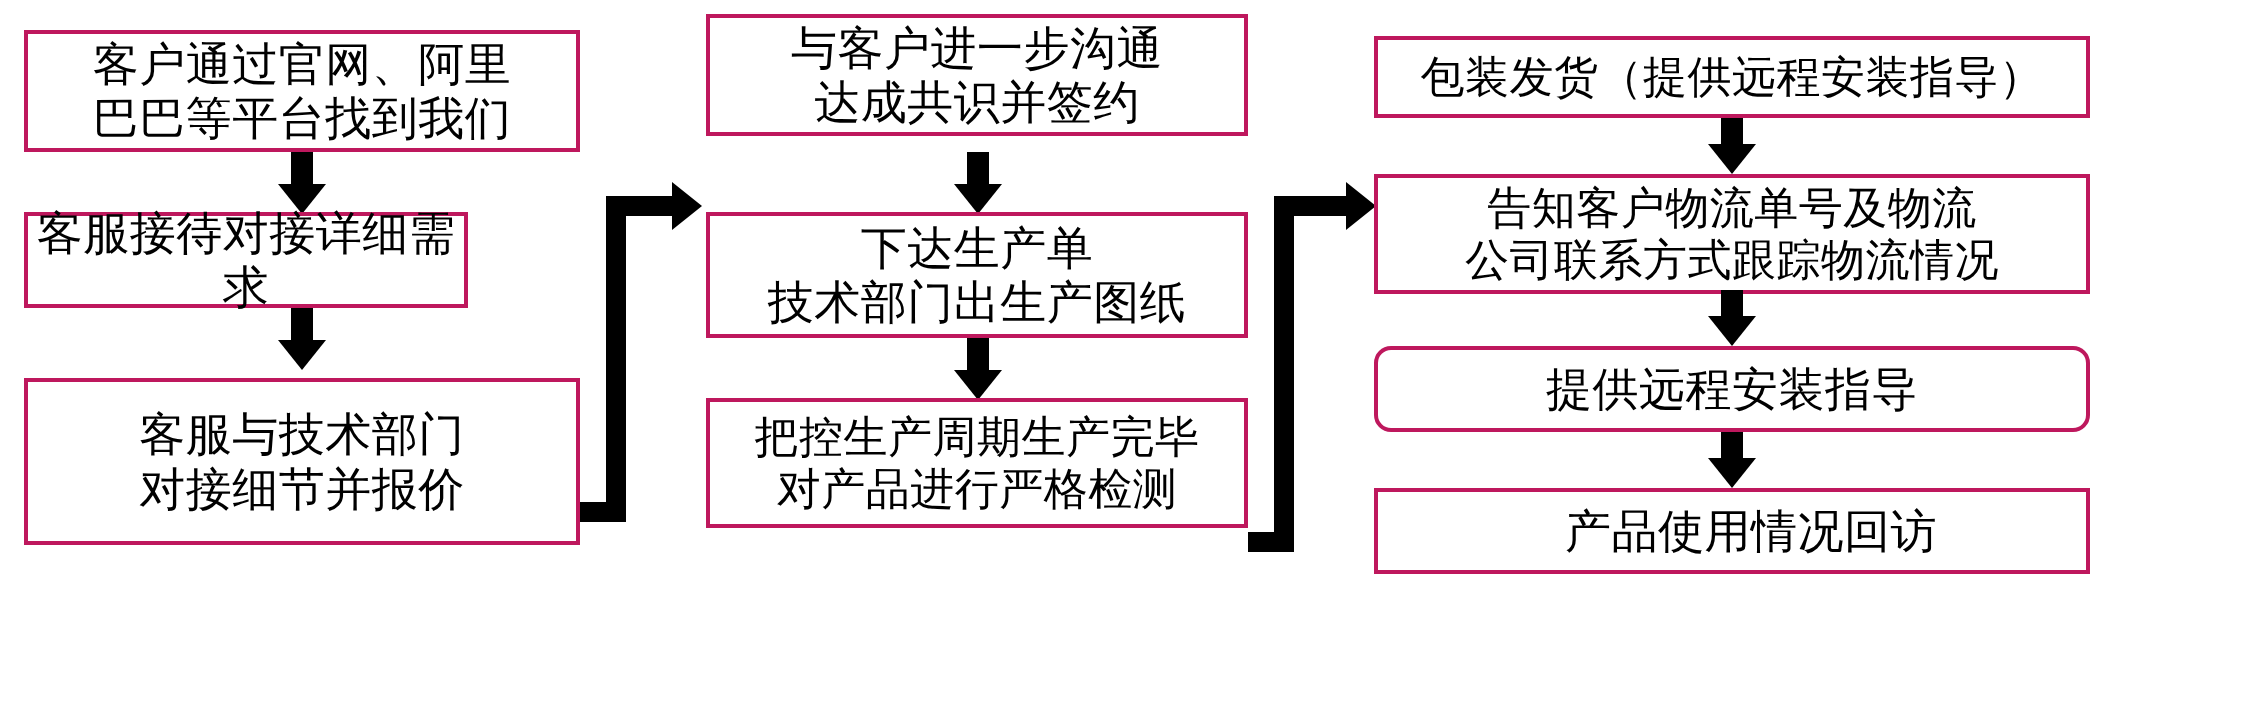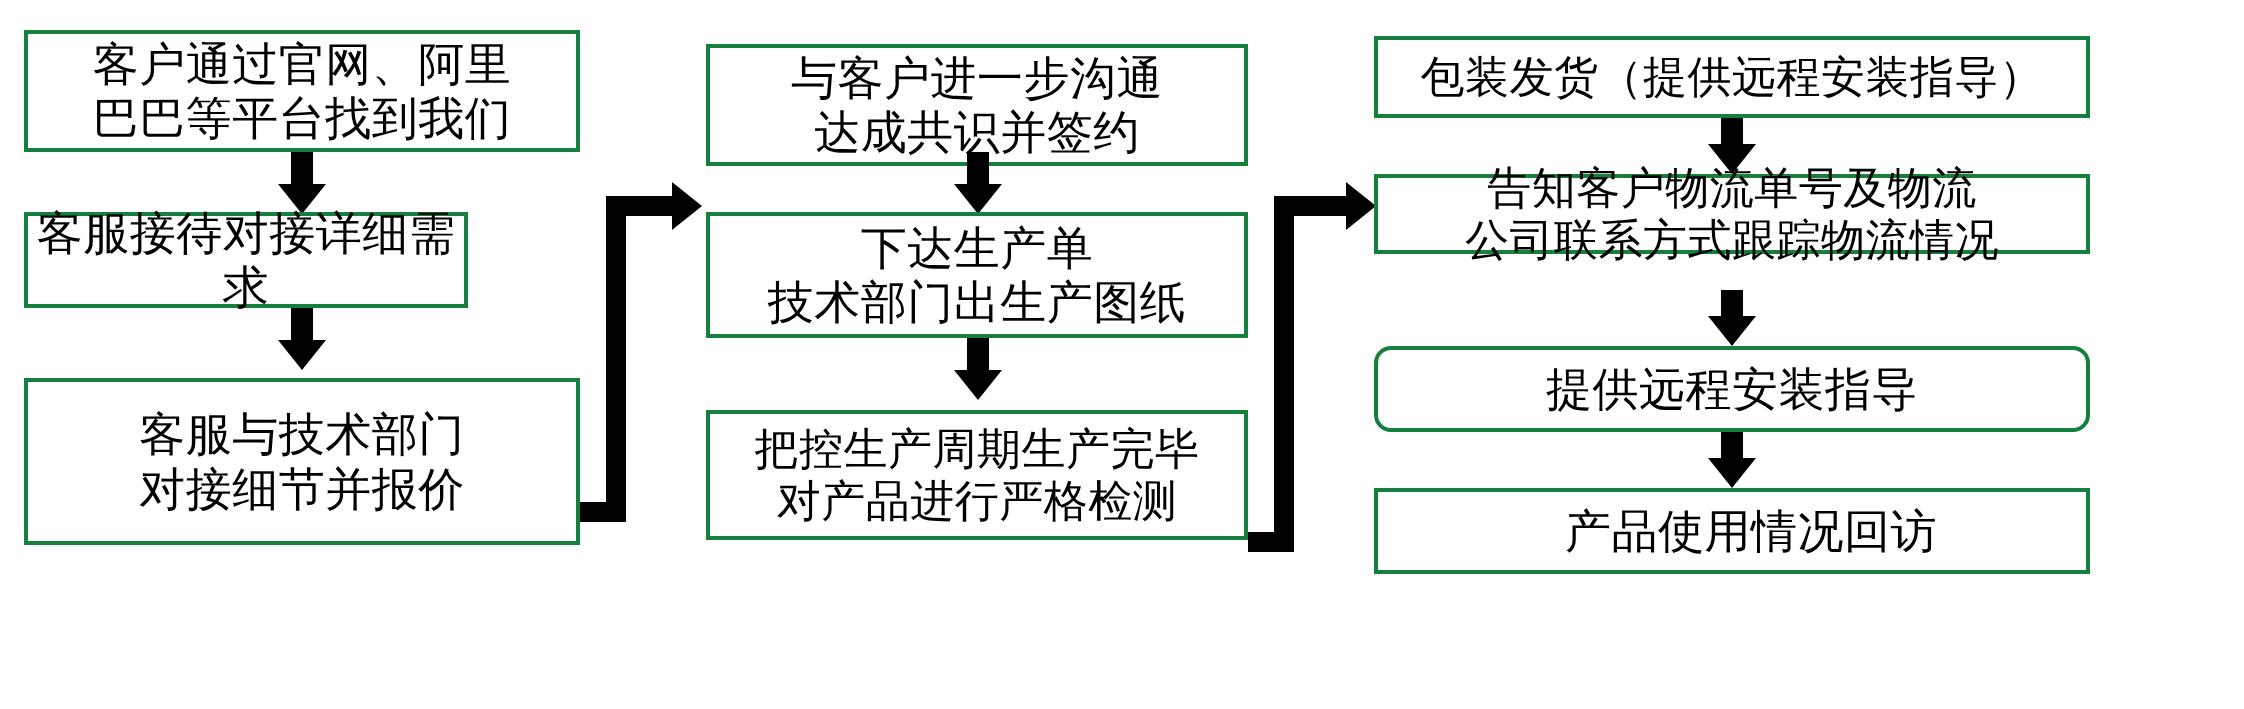--- a/index.html
+++ b/index.html
@@ -13,21 +13,21 @@
   #canvas {
     position: relative;
     width: 2244px;
     height: 709px;
     background: #ffffff;
     overflow: hidden;
   }
   .node {
     position: absolute;
     box-sizing: border-box;
-    border: 4px solid #15803d;
+    border: 4px solid #be185d;
     background: #ffffff;
     display: flex;
     align-items: center;
     justify-content: center;
     text-align: center;
     color: #000000;
     font-size: 46px;
     line-height: 1.18;
     letter-spacing: 0.5px;
     white-space: pre-line;
@@ -106,54 +106,54 @@
   <div class="node" style="left:24px; top:368px; width:556px; height:167px;margin-top:10px;">客服与技术部门
 对接细节并报价</div>
 
   <div class="elbow" style="left:580px; top:110px; width:130px; height:500px;">
     <div class="seg-h-bottom" style="left:0px; bottom:88px; width:46px;"></div>
     <div class="seg-v" style="left:26px; bottom:88px; height:316px;"></div>
     <div class="seg-h-top" style="left:26px; top:86px; width:72px;"></div>
     <div class="head-right" style="left:92px; top:72px;"></div>
   </div>
 
-  <div class="node" style="left:706px; top:44px; width:542px; height:122px;">与客户进一步沟通
+  <div class="node" style="left:706px; top:14px; width:542px; height:122px;">与客户进一步沟通
 达成共识并签约</div>
 
   <div class="v-arrow" style="left:940px; top:152px; width:76px; height:62px;">
     <div class="shaft" style="height:34px;"></div>
     <div class="head"></div>
   </div>
 
   <div class="node" style="left:706px; top:212px; width:542px; height:126px;">下达生产单
 技术部门出生产图纸</div>
 
   <div class="v-arrow" style="left:940px; top:338px; width:76px; height:62px;">
     <div class="shaft" style="height:34px;"></div>
     <div class="head"></div>
   </div>
 
-  <div class="node tight" style="left:706px; top:398px; width:542px; height:130px;margin-top:12px;">把控生产周期生产完毕
+  <div class="node tight" style="left:706px; top:398px; width:542px; height:130px;">把控生产周期生产完毕
 对产品进行严格检测</div>
 
   <div class="elbow" style="left:1248px; top:110px; width:140px; height:500px;">
     <div class="seg-h-bottom" style="left:0px; bottom:58px; width:46px;"></div>
     <div class="seg-v" style="left:26px; bottom:58px; height:346px;"></div>
     <div class="seg-h-top" style="left:26px; top:86px; width:78px;"></div>
     <div class="head-right" style="left:98px; top:72px;"></div>
   </div>
 
   <div class="node tight" style="left:1374px; top:36px; width:716px; height:82px;">包装发货（提供远程安装指导）</div>
 
   <div class="v-arrow" style="left:1694px; top:118px; width:76px; height:56px;">
     <div class="shaft" style="height:28px;"></div>
     <div class="head"></div>
   </div>
 
-  <div class="node tight" style="left:1374px; top:174px; width:716px; height:80px;">告知客户物流单号及物流
+  <div class="node tight" style="left:1374px; top:174px; width:716px; height:120px;">告知客户物流单号及物流
 公司联系方式跟踪物流情况</div>
 
   <div class="v-arrow" style="left:1694px; top:290px; width:76px; height:56px;">
     <div class="shaft" style="height:28px;"></div>
     <div class="head"></div>
   </div>
 
   <div class="node" style="left:1374px; top:346px; width:716px; height:86px;border-radius:17px;">提供远程安装指导</div>
 
   <div class="v-arrow" style="left:1694px; top:432px; width:76px; height:56px;">

